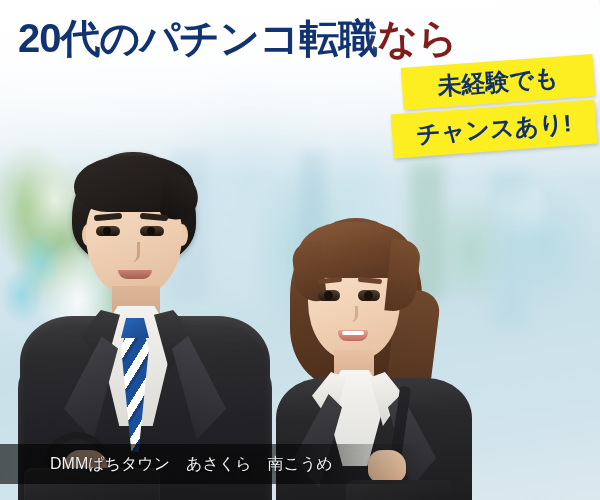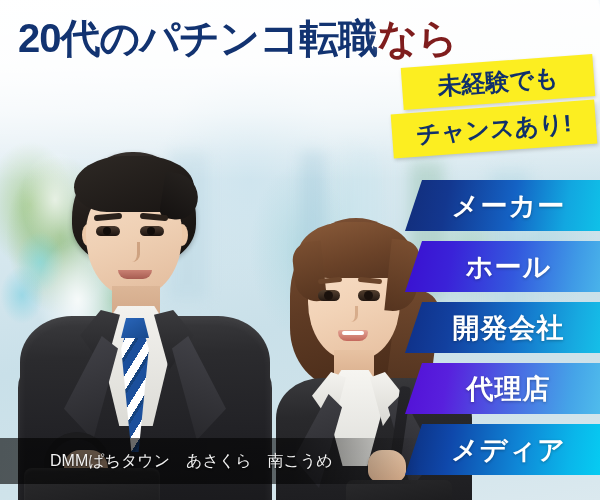--- a/index.html
+++ b/index.html
@@ -270,21 +270,21 @@
     transform:translateX(6px);
   }
   .cat.c1 { background:linear-gradient(100deg,#122d7a 0%,#13378f 22%,#1462c4 55%,#12a7e0 82%,#0fc1e8 100%); }
   .cat.c2 { background:linear-gradient(100deg,#3a0fd0 0%,#3a22d8 24%,#3358de 56%,#3f9ae6 86%,#49b3ea 100%); }
   .cat.c3 { background:linear-gradient(100deg,#0f2f86 0%,#12409f 24%,#1470c9 56%,#17a9e0 86%,#15bfe8 100%); }
   .cat.c4 { background:linear-gradient(100deg,#5210d6 0%,#5820dd 22%,#4a63e2 52%,#45a4e8 84%,#4fbcec 100%); }
   .cat.c5 { background:linear-gradient(100deg,#0c2f7e 0%,#0f48ab 24%,#0f86d6 58%,#0ab6ea 84%,#06ccf2 100%); }
 
   
   .credit {
-    position:absolute; left:0; bottom:16px; width:420px; height:46px;
+    position:absolute; left:0; bottom:16px; width:420px; height:40px;
     background:linear-gradient(90deg,rgba(0,0,0,.62) 0%,rgba(0,0,0,.56) 70%,rgba(0,0,0,0) 100%);
     display:flex; align-items:center;
   }
   .credit span {
     color:#f2f2f2; font-size:16px; padding-left:50px; white-space:nowrap;
     text-shadow:0 1px 2px rgba(0,0,0,.8);
   }
 </style>
 </head>
 <body>
@@ -354,35 +354,18 @@
   <div class="headline">
     <span>20代のパチンコ転職</span><span class="accent">なら</span>
   </div>
 
 
   <div class="badge">
     <div class="badge-line one">未経験でも</div>
     <div class="badge-line two">チャンスあり!</div>
   </div>
 
-  <div class="cats">
-    <div class="cat c1">
-      <span>メーカー</span>
-    </div>
-    <div class="cat c2">
-      <span>ホール</span>
-    </div>
-    <div class="cat c3">
-      <span>開発会社</span>
-    </div>
-    <div class="cat c4">
-      <span>代理店</span>
-    </div>
-    <div class="cat c5">
-      <span>メディア</span>
-    </div>
-  </div>
 
   <div class="credit">
     <span>DMMぱちタウン　あさくら　南こうめ</span>
   </div>
 
 </div>
 
 </body></html>

